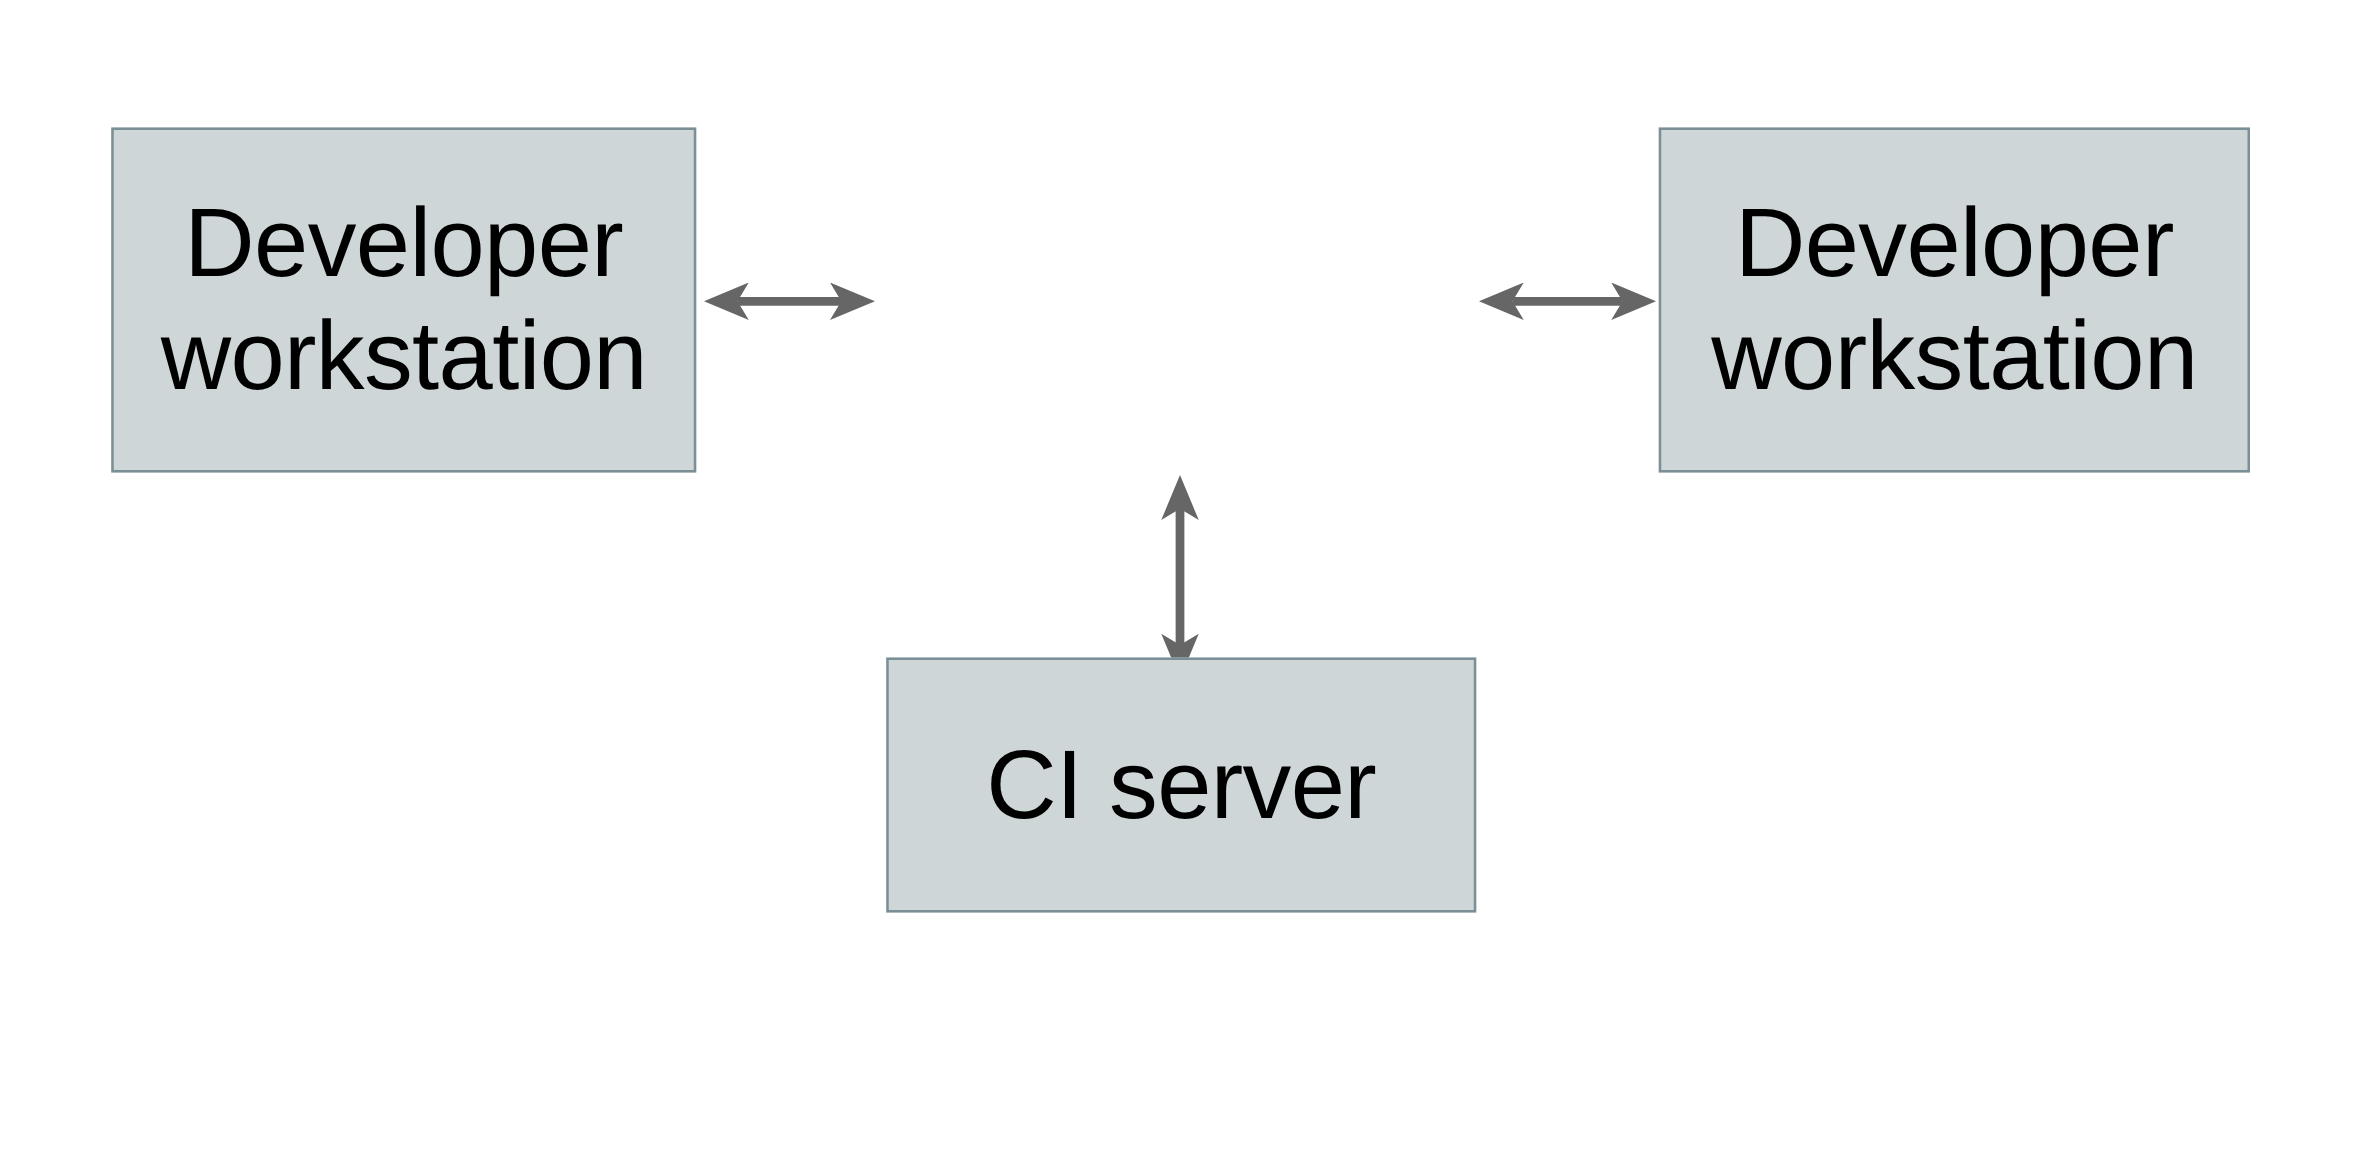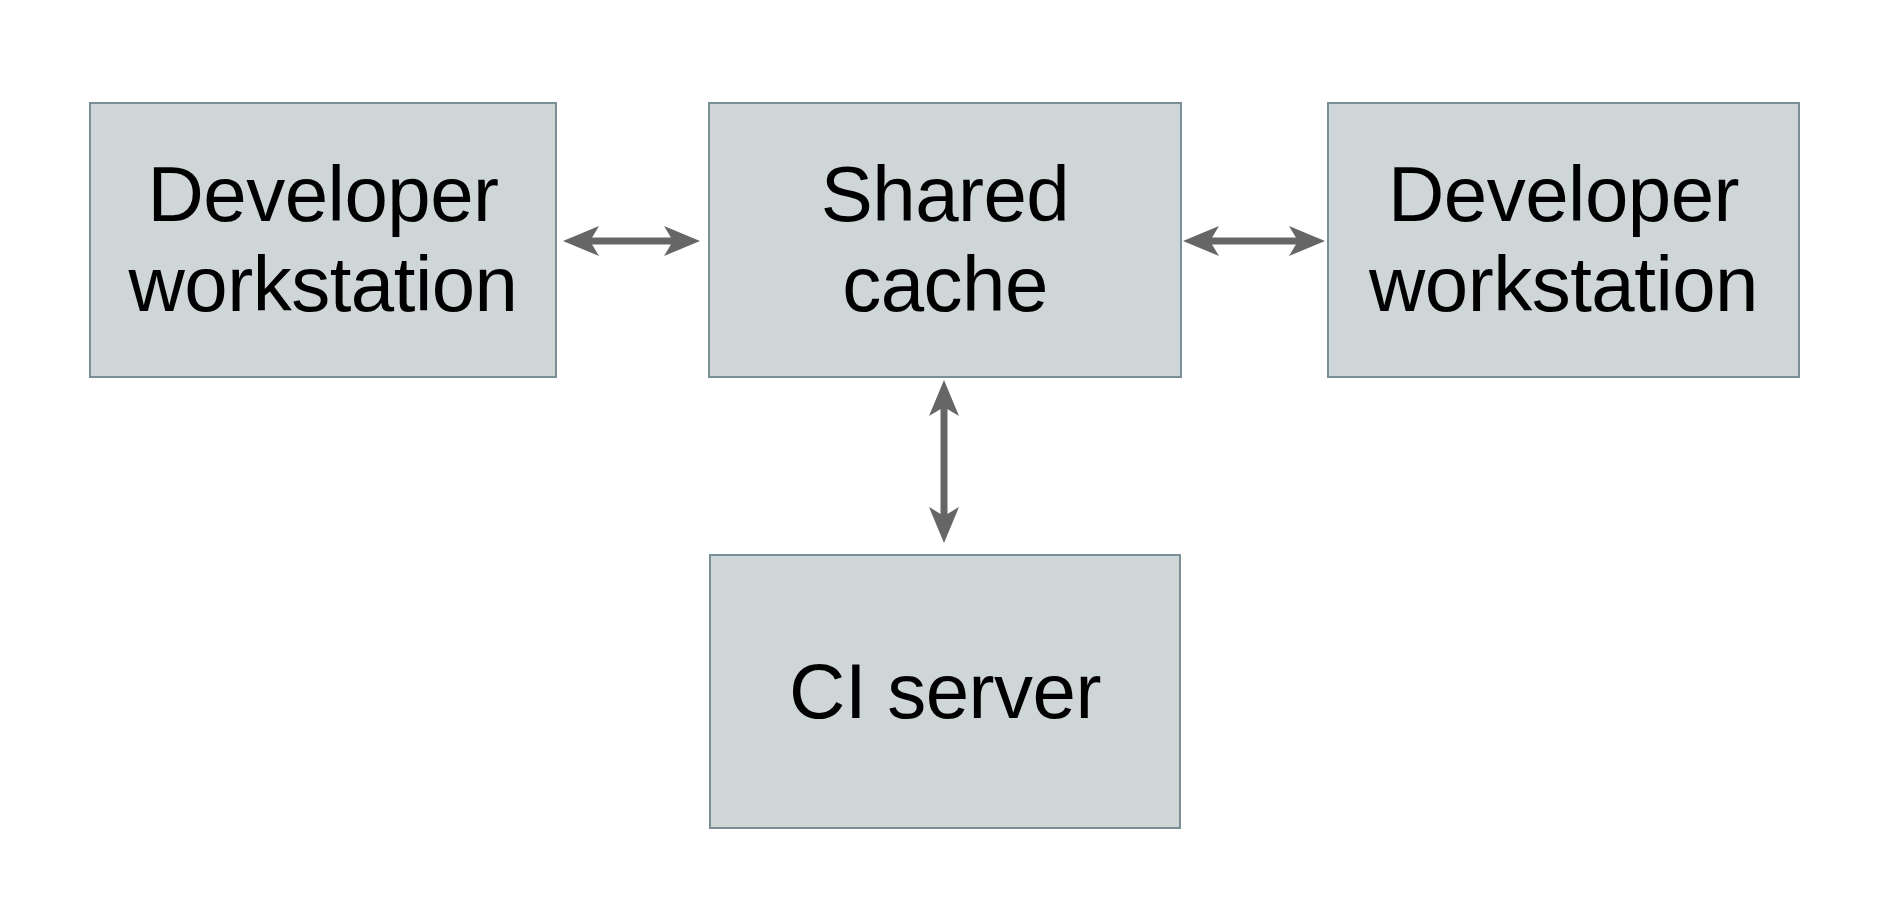--- a/index.html
+++ b/index.html
@@ -31,21 +31,21 @@
     text-align: center;
     color: var(--node-text);
     font-size: 78px;
     line-height: 1.15;
     letter-spacing: -0.5px;
     padding: 12px 6px;
   }
   .node-dev-left   { left:  89px; top: 102px; width: 468px; height: 276px; }
   .node-cache      { left: 708px; top: 102px; width: 474px; height: 276px; }
   .node-dev-right  { left:1327px; top: 102px; width: 473px; height: 276px; }
-  .node-ci         { left: 709px; top: 554px; width: 472px; height: 275px; }
+  .node-ci         { left: 709px; top: 526px; width: 472px; height: 204px; }
   .arrow-layer {
     position: absolute;
     left: 0; top: 0;
     width: 1900px; height: 922px;
     pointer-events: none;
   }
   .arrow-layer line {
     stroke: var(--arrow);
     stroke-width: 7;
   }
@@ -64,23 +64,20 @@
     </defs>
     <line x1="590" y1="241" x2="673" y2="241" marker-start="url(#stealth)" marker-end="url(#stealth)"></line>
     <line x1="1210" y1="241" x2="1298" y2="241" marker-start="url(#stealth)" marker-end="url(#stealth)"></line>
     <line x1="944" y1="407" x2="944" y2="516" marker-start="url(#stealth)" marker-end="url(#stealth)"></line>
   </svg>
 
   <div class="node node-dev-left">
     <span>Developer workstation</span>
   </div>
 
-  <div class="node node-cache">
-    <span>Shared cache</span>
-  </div>
 
   <div class="node node-dev-right">
     <span>Developer workstation</span>
   </div>
 
   <div class="node node-ci">
     <span>CI server</span>
   </div>
 
 </div>

